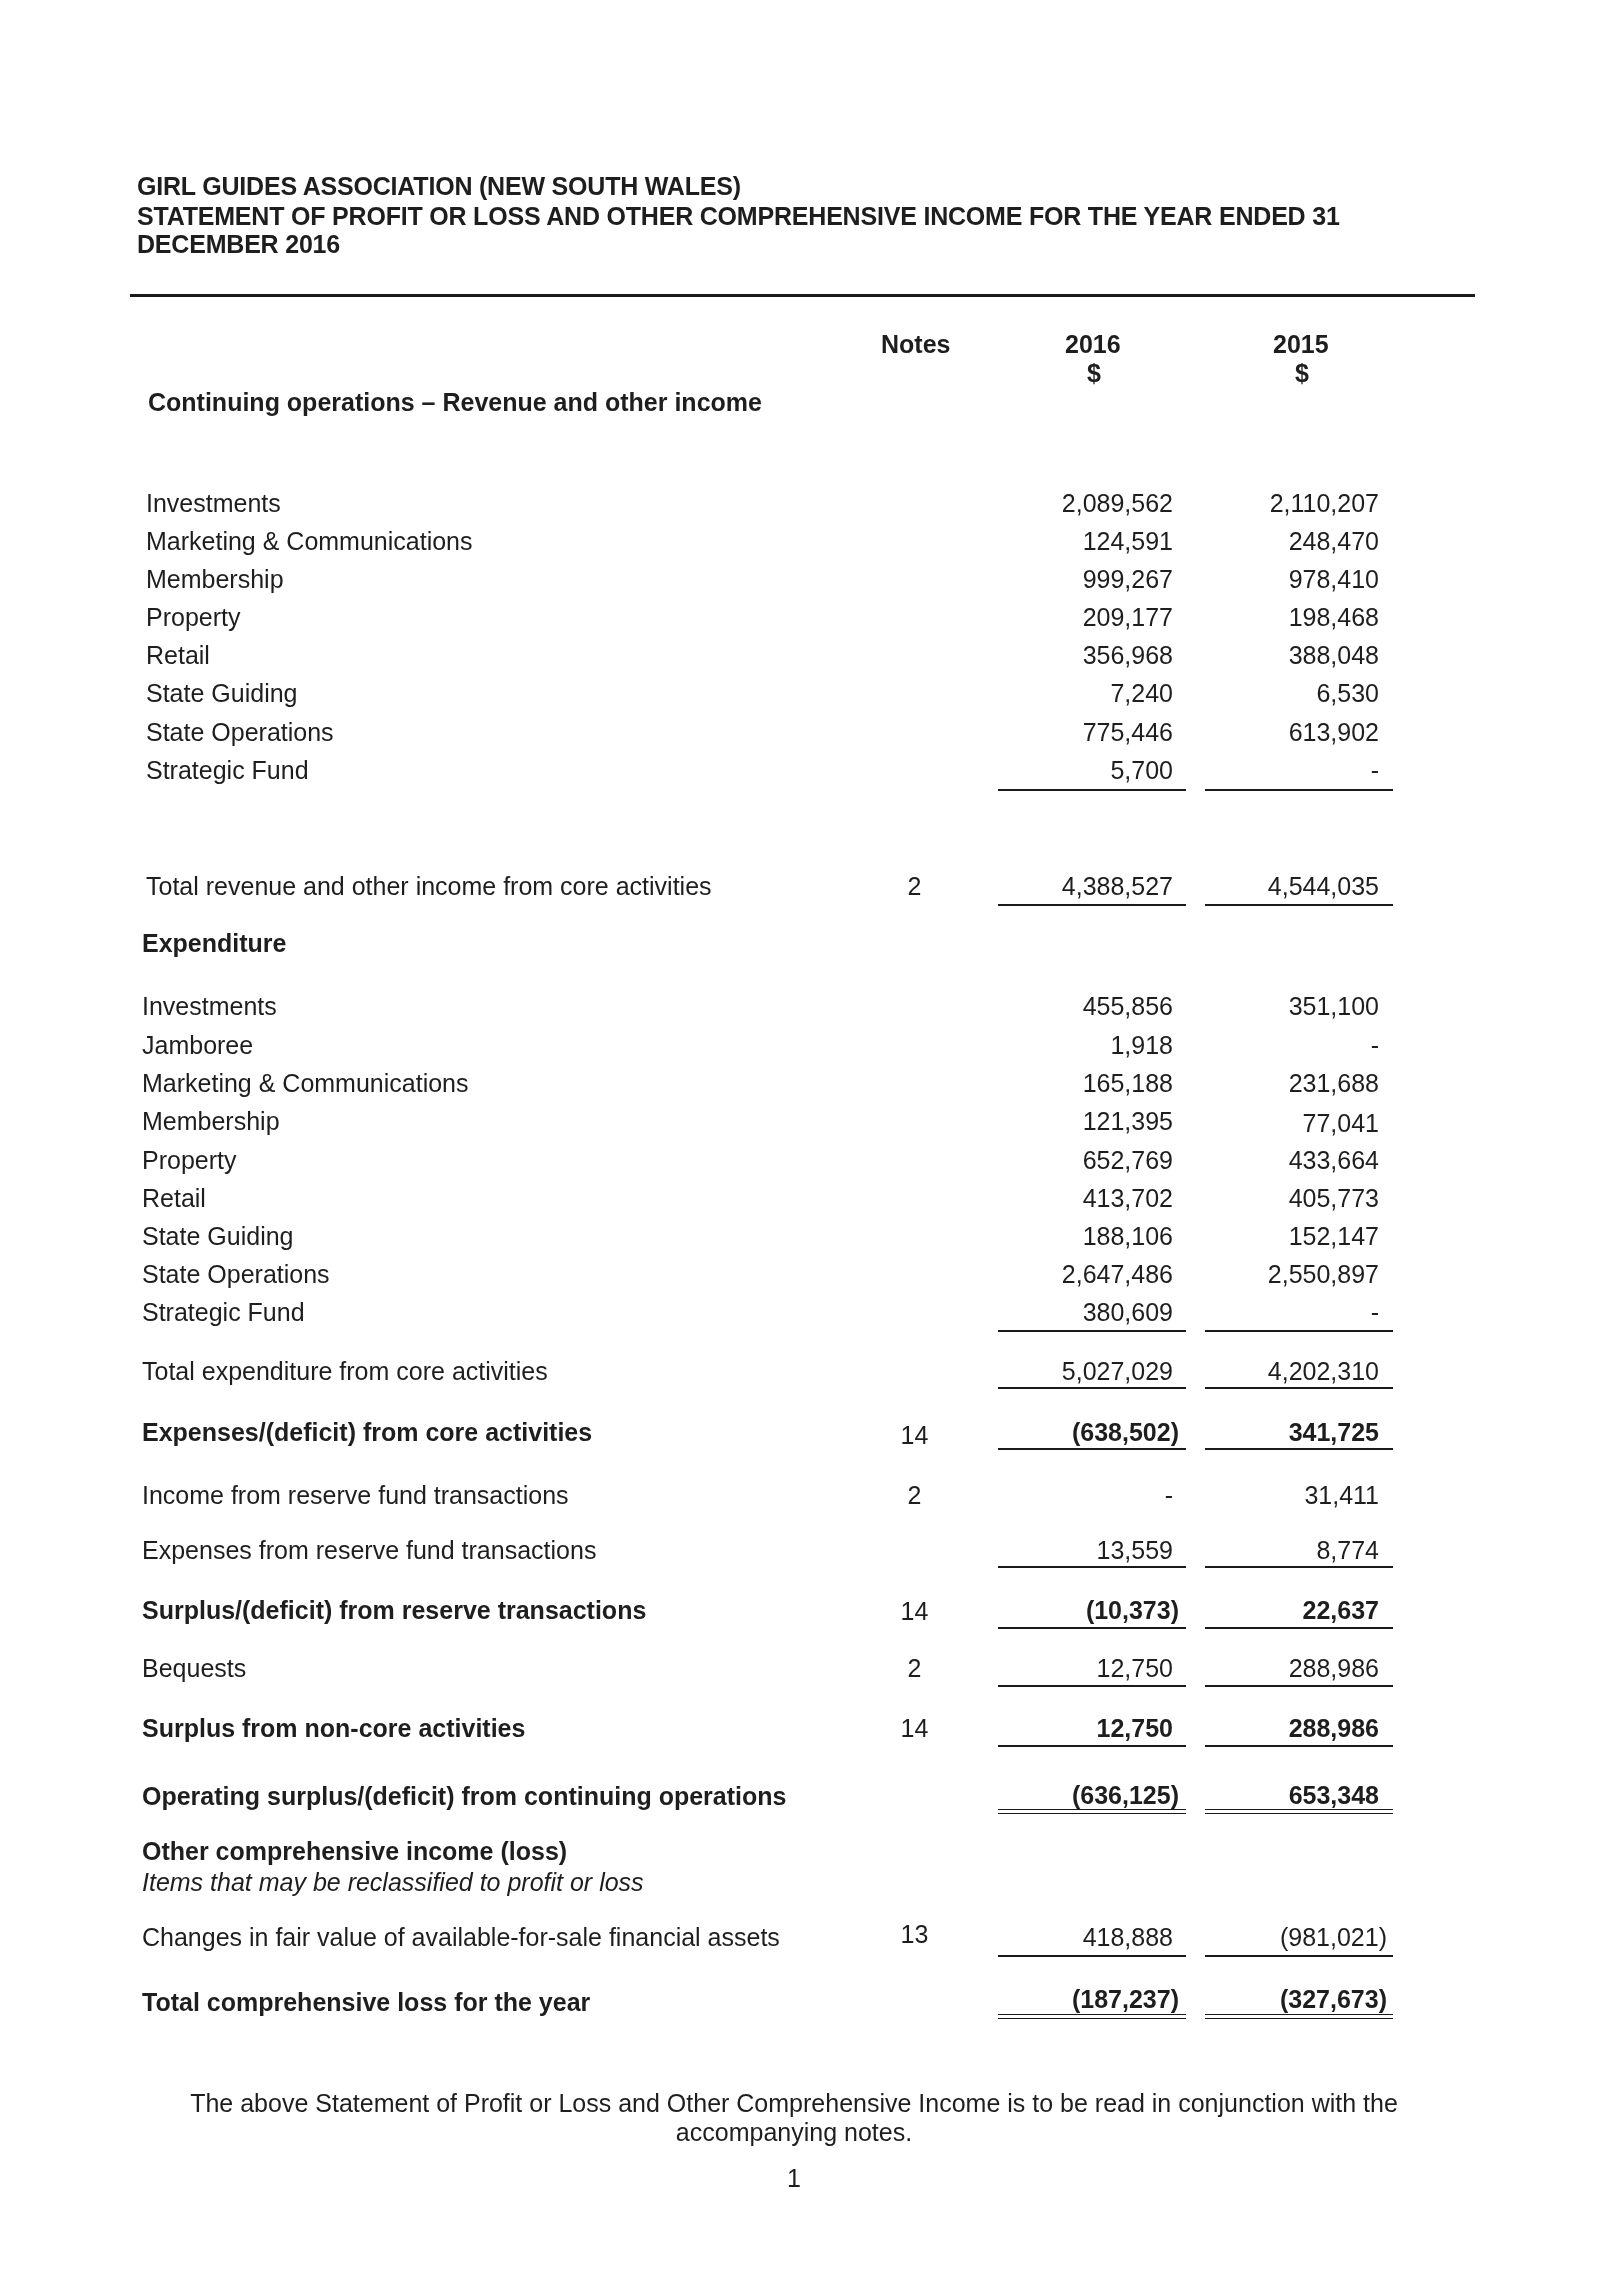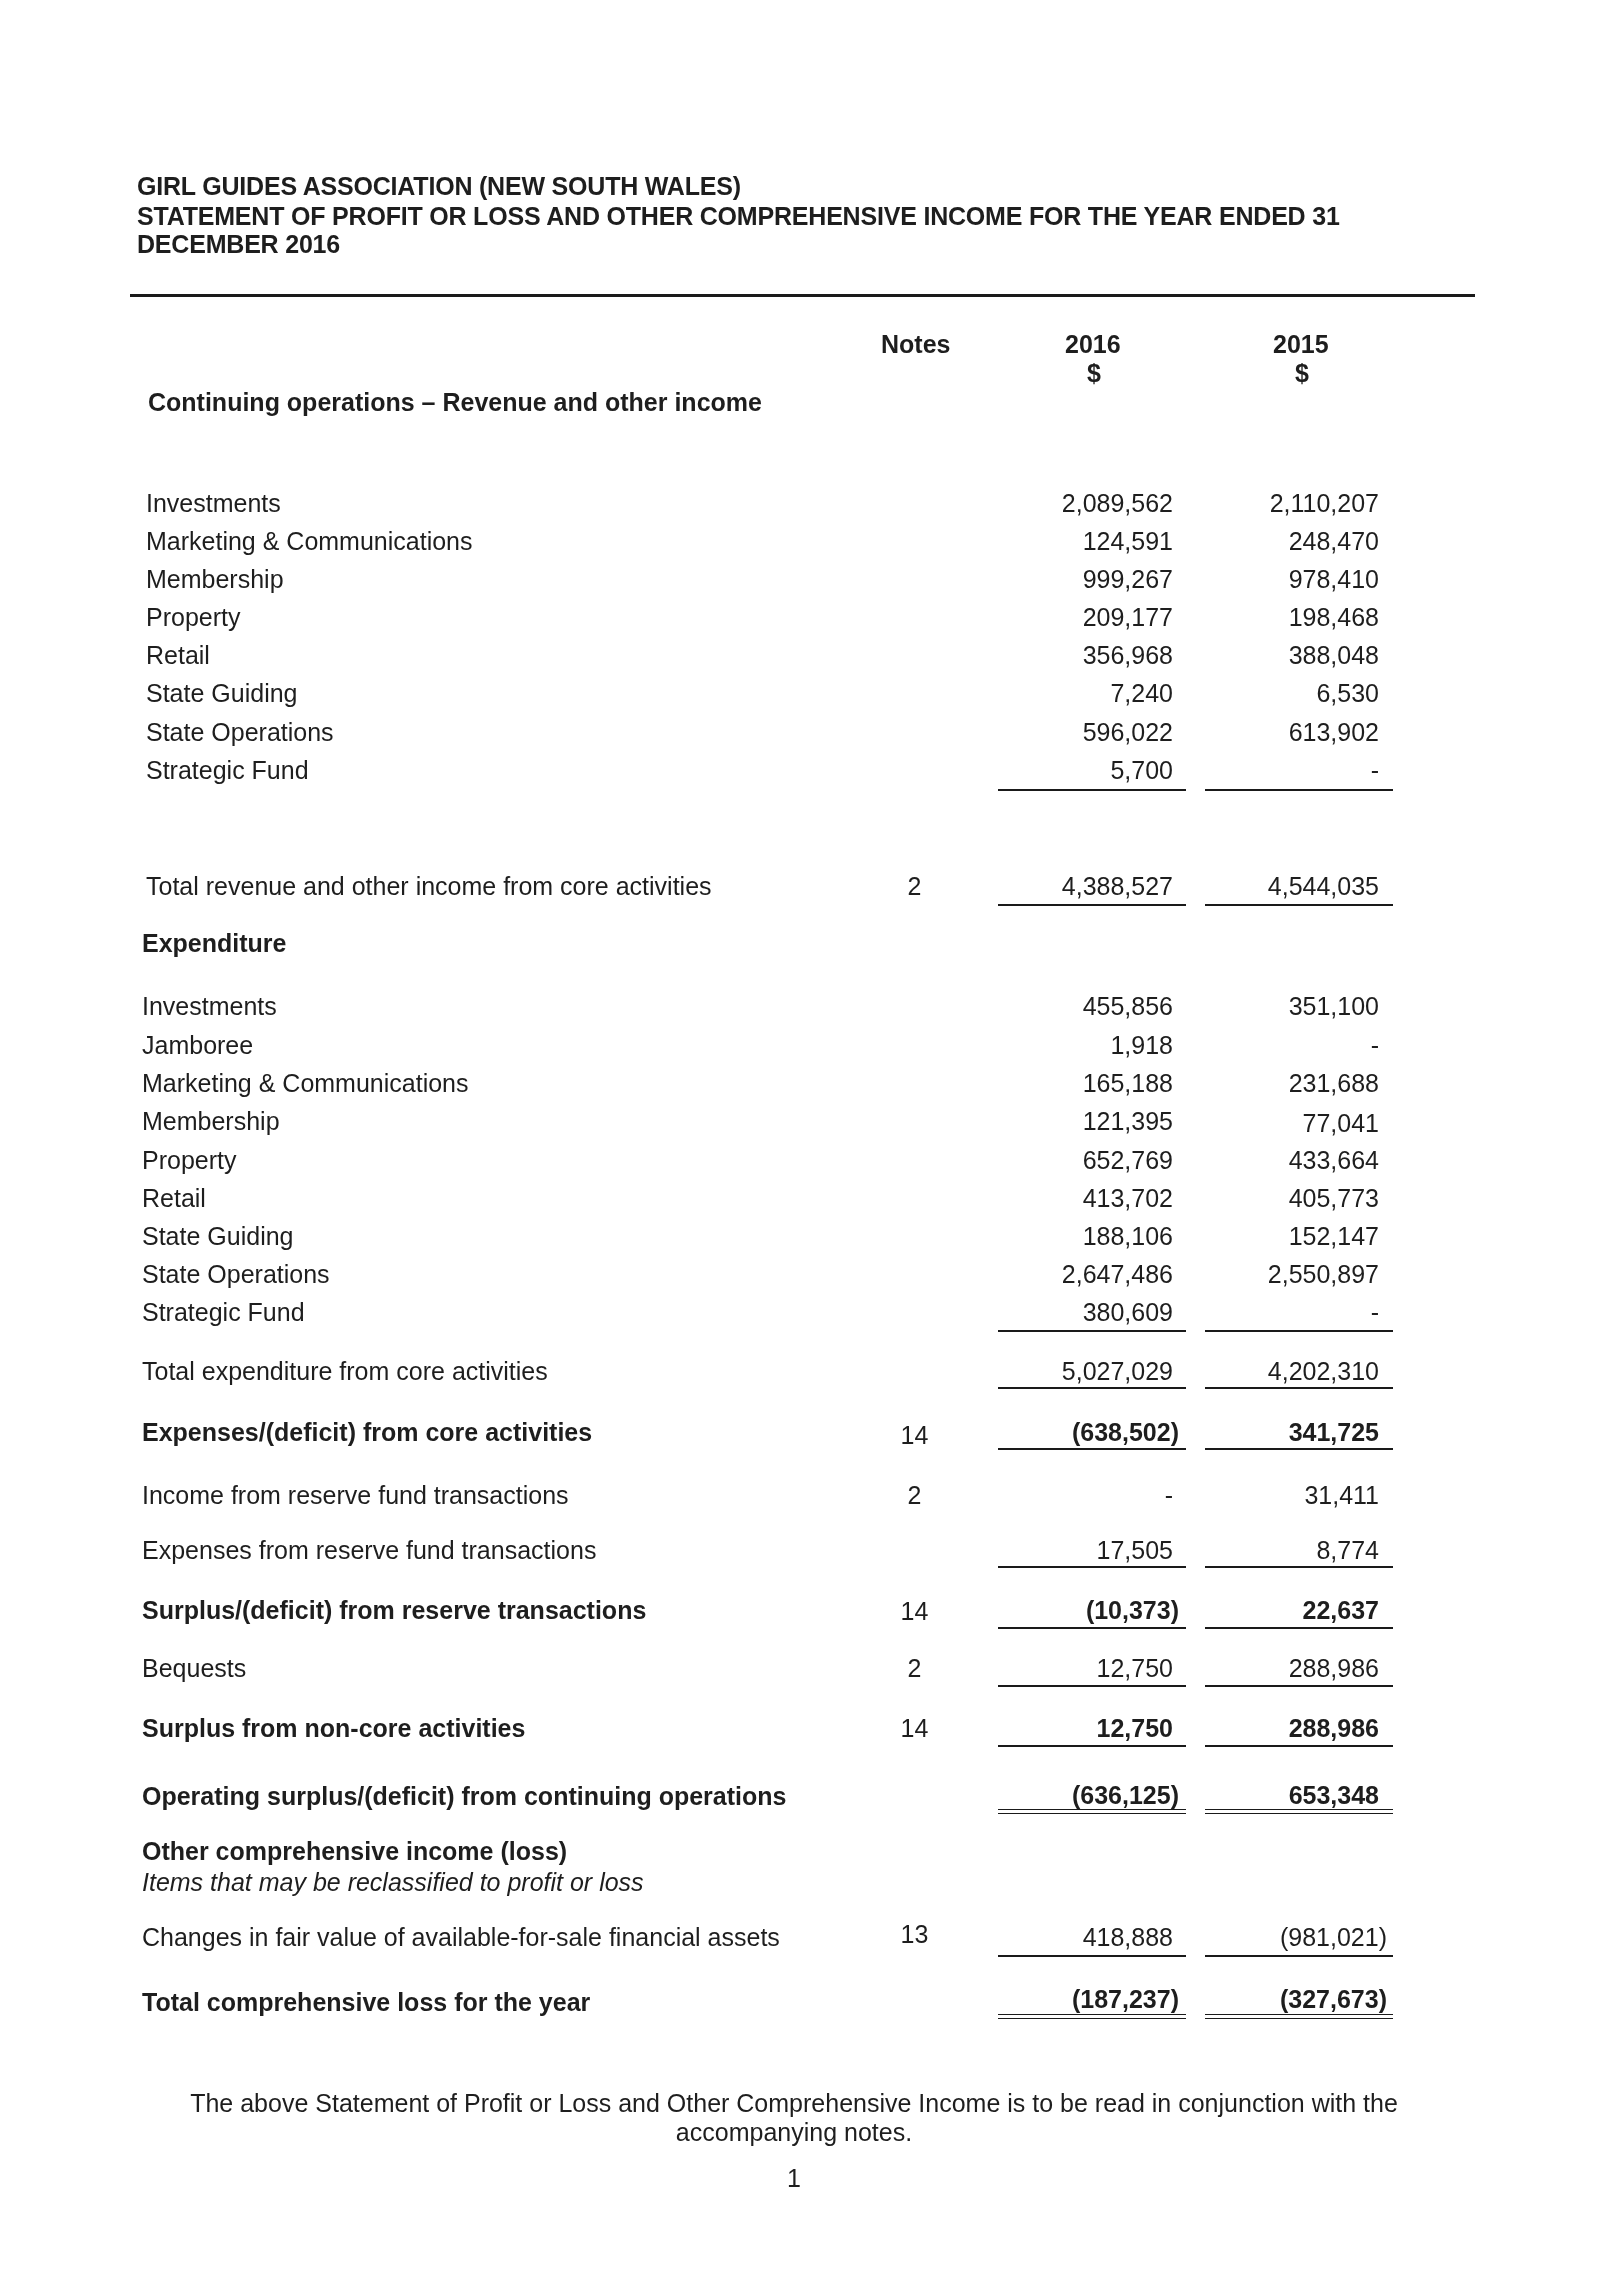--- a/index.html
+++ b/index.html
@@ -75,21 +75,21 @@
     <div class="abs v16" style="top:655px;">356,968</div>
     <div class="abs v15" style="top:655px;">388,048</div>
   </div>
   <div>
     <div class="abs label" style="top:693px;">State Guiding</div>
     <div class="abs v16" style="top:693px;">7,240</div>
     <div class="abs v15" style="top:693px;">6,530</div>
   </div>
   <div>
     <div class="abs label" style="top:732px;">State Operations</div>
-    <div class="abs v16" style="top:732px;">596,022</div>
+    <div class="abs v16" style="top:732px;">775,446</div>
     <div class="abs v15" style="top:732px;">613,902</div>
   </div>
   <div>
     <div class="abs label" style="top:770px;">Strategic Fund</div>
     <div class="abs v16" style="top:770px;">5,700</div>
     <div class="abs v15" style="top:770px;">-</div>
   </div>
 </div>
 <div class="ul c16" style="top:789px;"></div>
 <div class="ul c15" style="top:789px;"></div>
@@ -173,21 +173,21 @@
 <div class="ul c15" style="top:1448px;"></div>
 
 <div>
   <div class="abs label l2" style="top:1495px;">Income from reserve fund transactions</div>
   <div class="abs note" style="top:1495px;">2</div>
   <div class="abs v16" style="top:1495px;">-</div>
   <div class="abs v15" style="top:1495px;">31,411</div>
 </div>
 <div>
   <div class="abs label l2" style="top:1550px;">Expenses from reserve fund transactions</div>
-  <div class="abs v16" style="top:1550px;">17,505</div>
+  <div class="abs v16" style="top:1550px;">13,559</div>
   <div class="abs v15" style="top:1550px;">8,774</div>
 </div>
 <div class="ul c16" style="top:1566px;"></div>
 <div class="ul c15" style="top:1566px;"></div>
 
 <div>
   <div class="abs label b" style="top:1610px;">Surplus/(deficit) from reserve transactions</div>
   <div class="abs note" style="top:1611px;">14</div>
   <div class="abs v16 b paren" style="top:1610px;">(10,373)</div>
   <div class="abs v15 b" style="top:1610px;">22,637</div>

